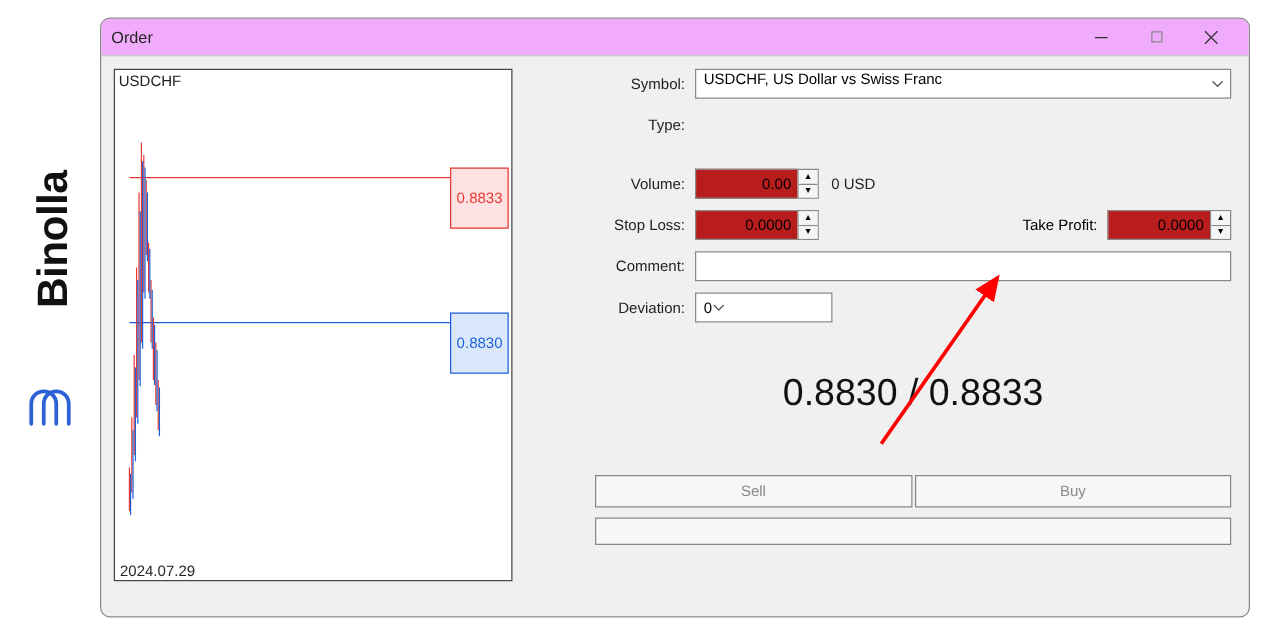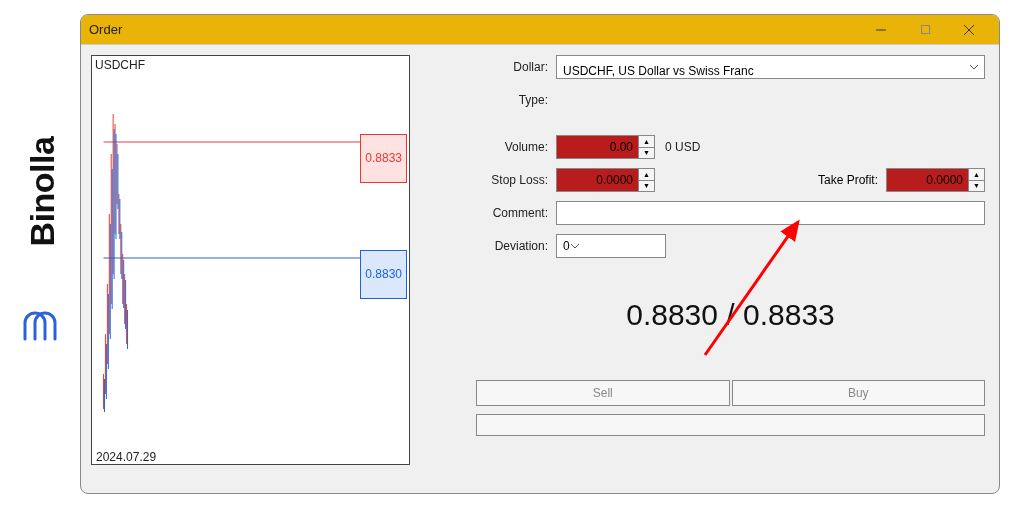--- a/index.html
+++ b/index.html
@@ -42,21 +42,21 @@
     top: 14px;
     width: 920px;
     height: 480px;
     border: 1px solid #888;
     border-radius: 8px;
     background: #f0f0f0;
     overflow: hidden;
   }
   .titlebar {
     height: 30px;
-    background: #eab308;
+    background: #f0abfc;
     display: flex;
     align-items: center;
     padding: 0 8px;
     border-bottom: 1px solid #ccc;
   }
   .titlebar-title {
     flex: 1;
     font-size: 13px;
     color: #222;
   }
@@ -133,21 +133,21 @@
     text-align: right;
     padding-right: 8px;
     color: #222;
   }
   .select {
     flex: 1;
     height: 24px;
     border: 1px solid #888;
     background: #fff;
     display: flex;
-    align-items: flex-end;
+    align-items: flex-start;
     padding: 0 6px;
     cursor: pointer;
     position: relative;
   }
   .select .chev {
     position: absolute;
     right: 5px;
     top: 50%;
     transform: translateY(-50%);
   }
@@ -297,21 +297,21 @@
         </svg>
         <span class="price-tag ask">0.8833</span>
         <span class="price-tag bid">0.8830</span>
         <span class="chart-date">2024.07.29</span>
       </div>
     </div>
 
     <div class="form-panel">
 
       <div class="form-row">
-        <span class="form-label">Dollar:</span>
+        <span class="form-label">Symbol:</span>
         <div class="select">
           <span>USDCHF, US Dollar vs Swiss Franc</span>
           <svg class="chev" width="10" height="6">
               <path d="M1 1 L5 5 L9 1" fill="none" stroke="#555" stroke-width="1"></path>
             </svg>
         </div>
       </div>
 
       <div class="form-row">
         <span class="form-label">Type:</span>

